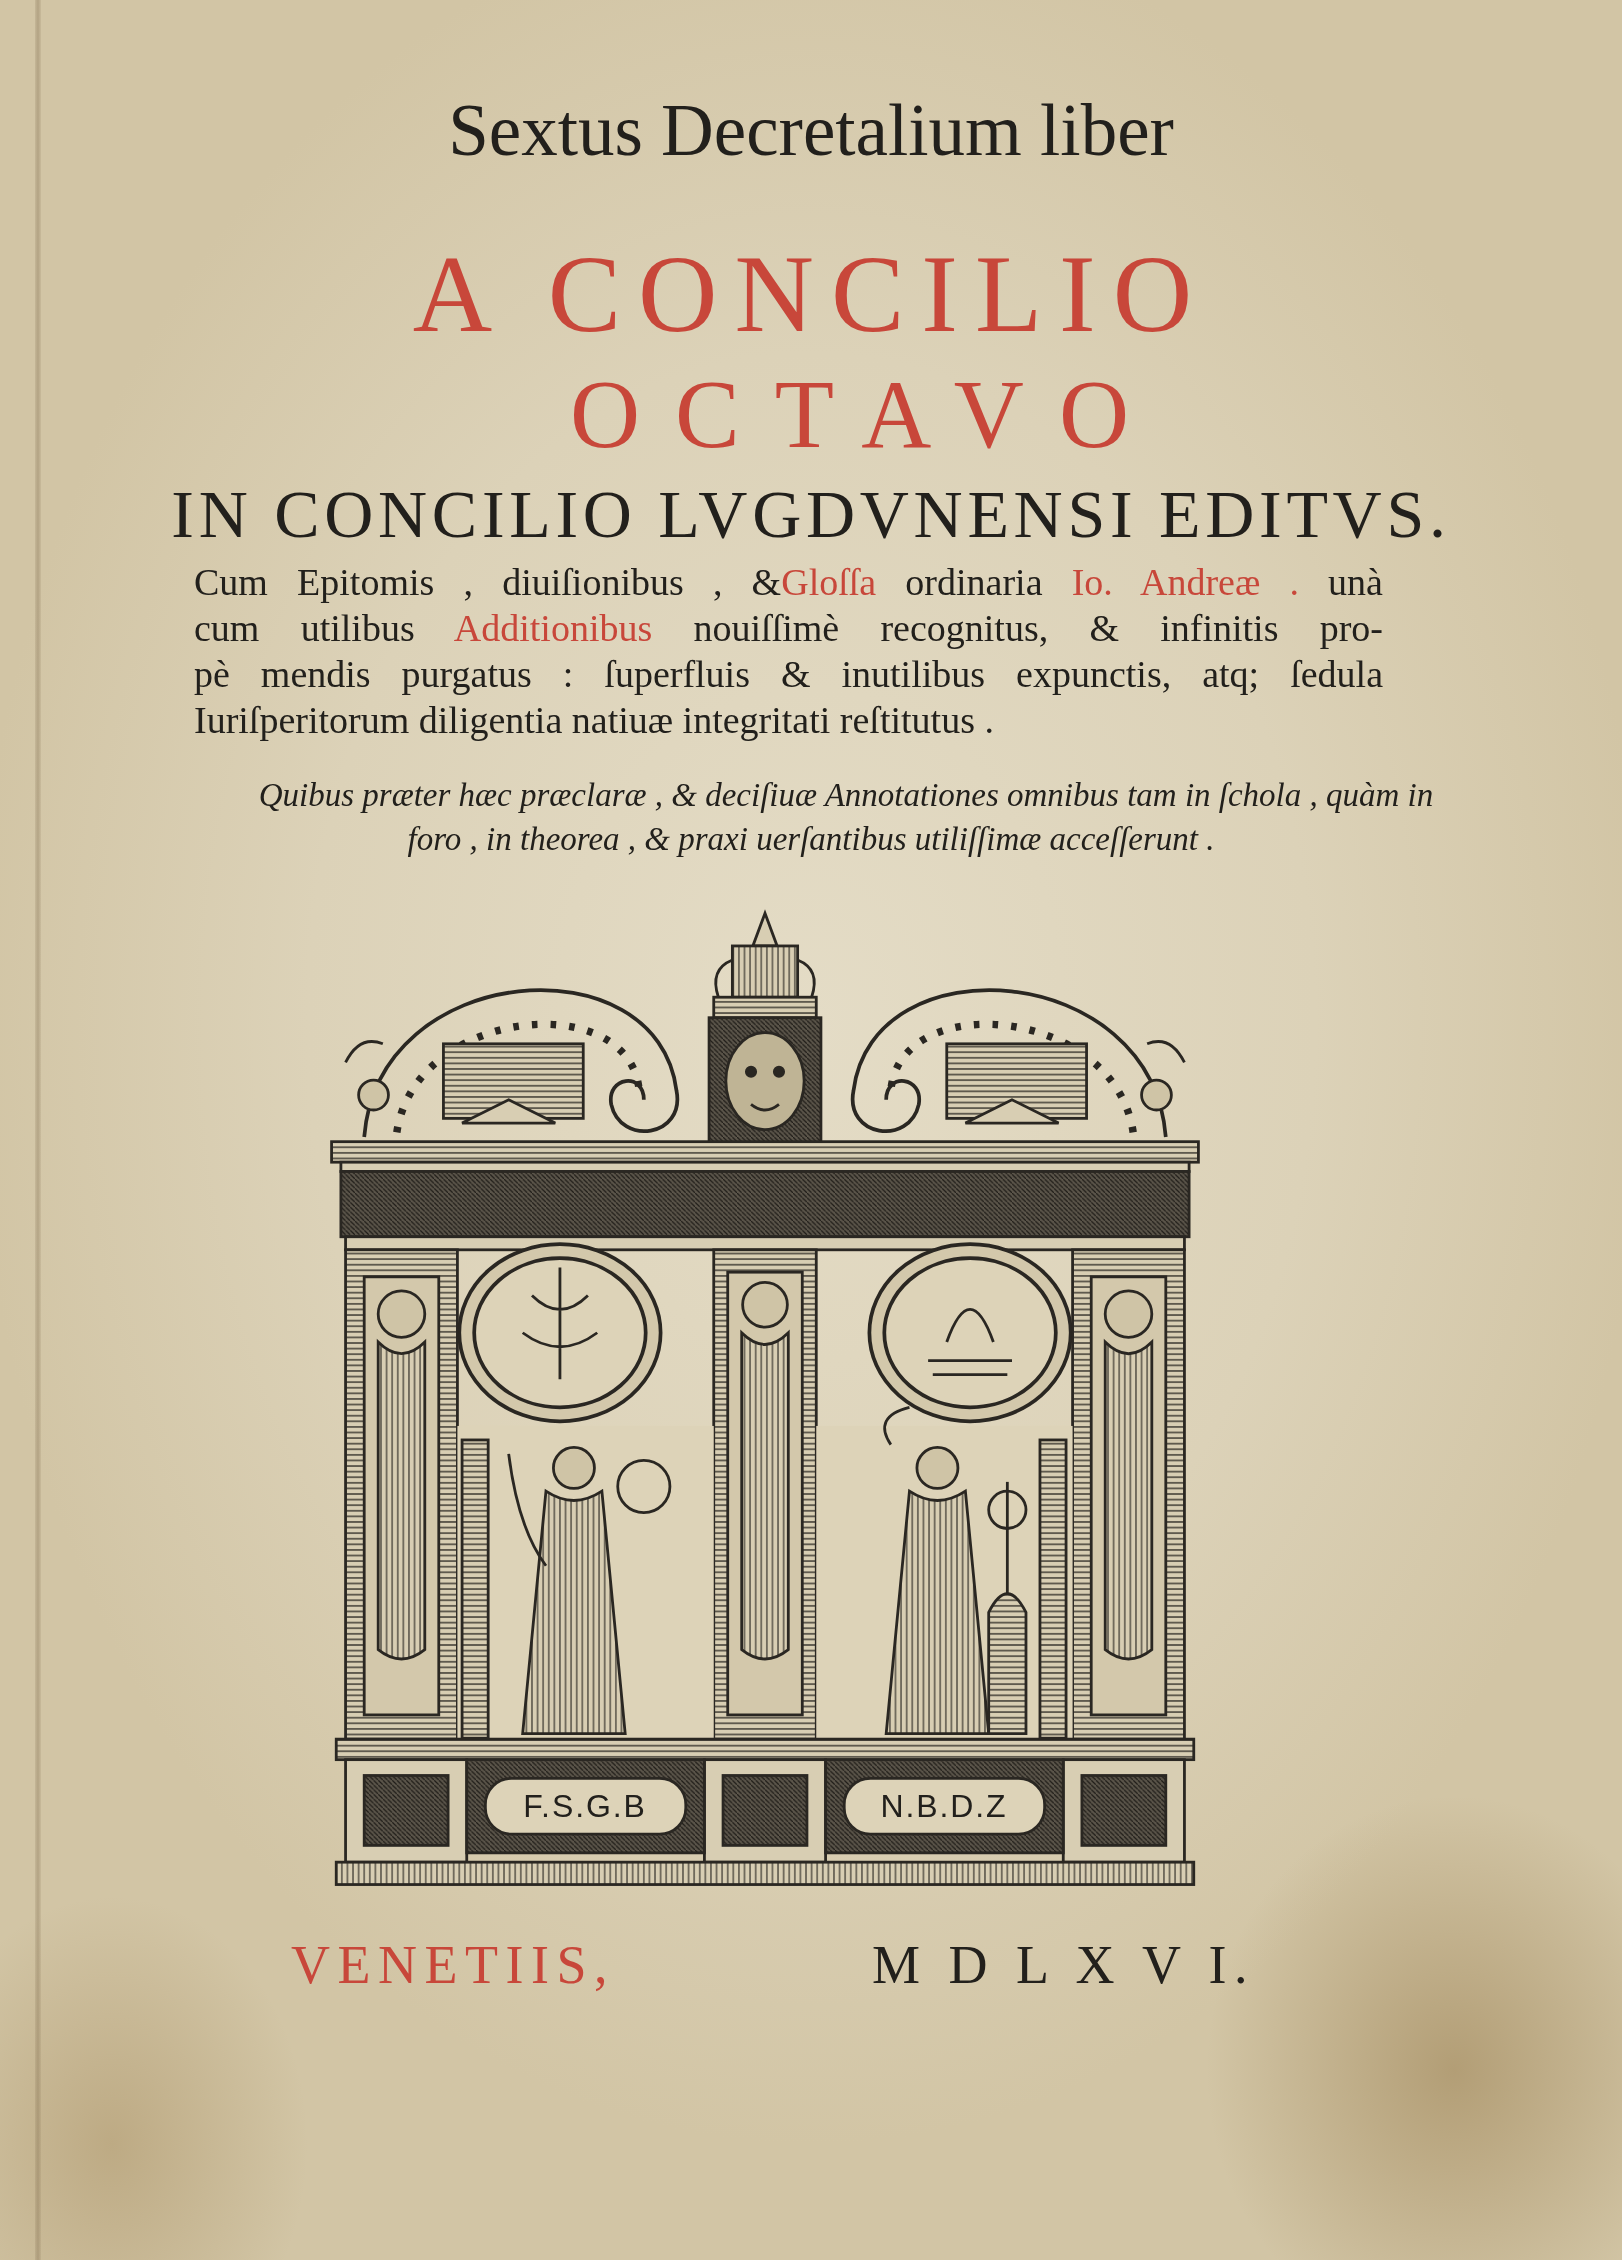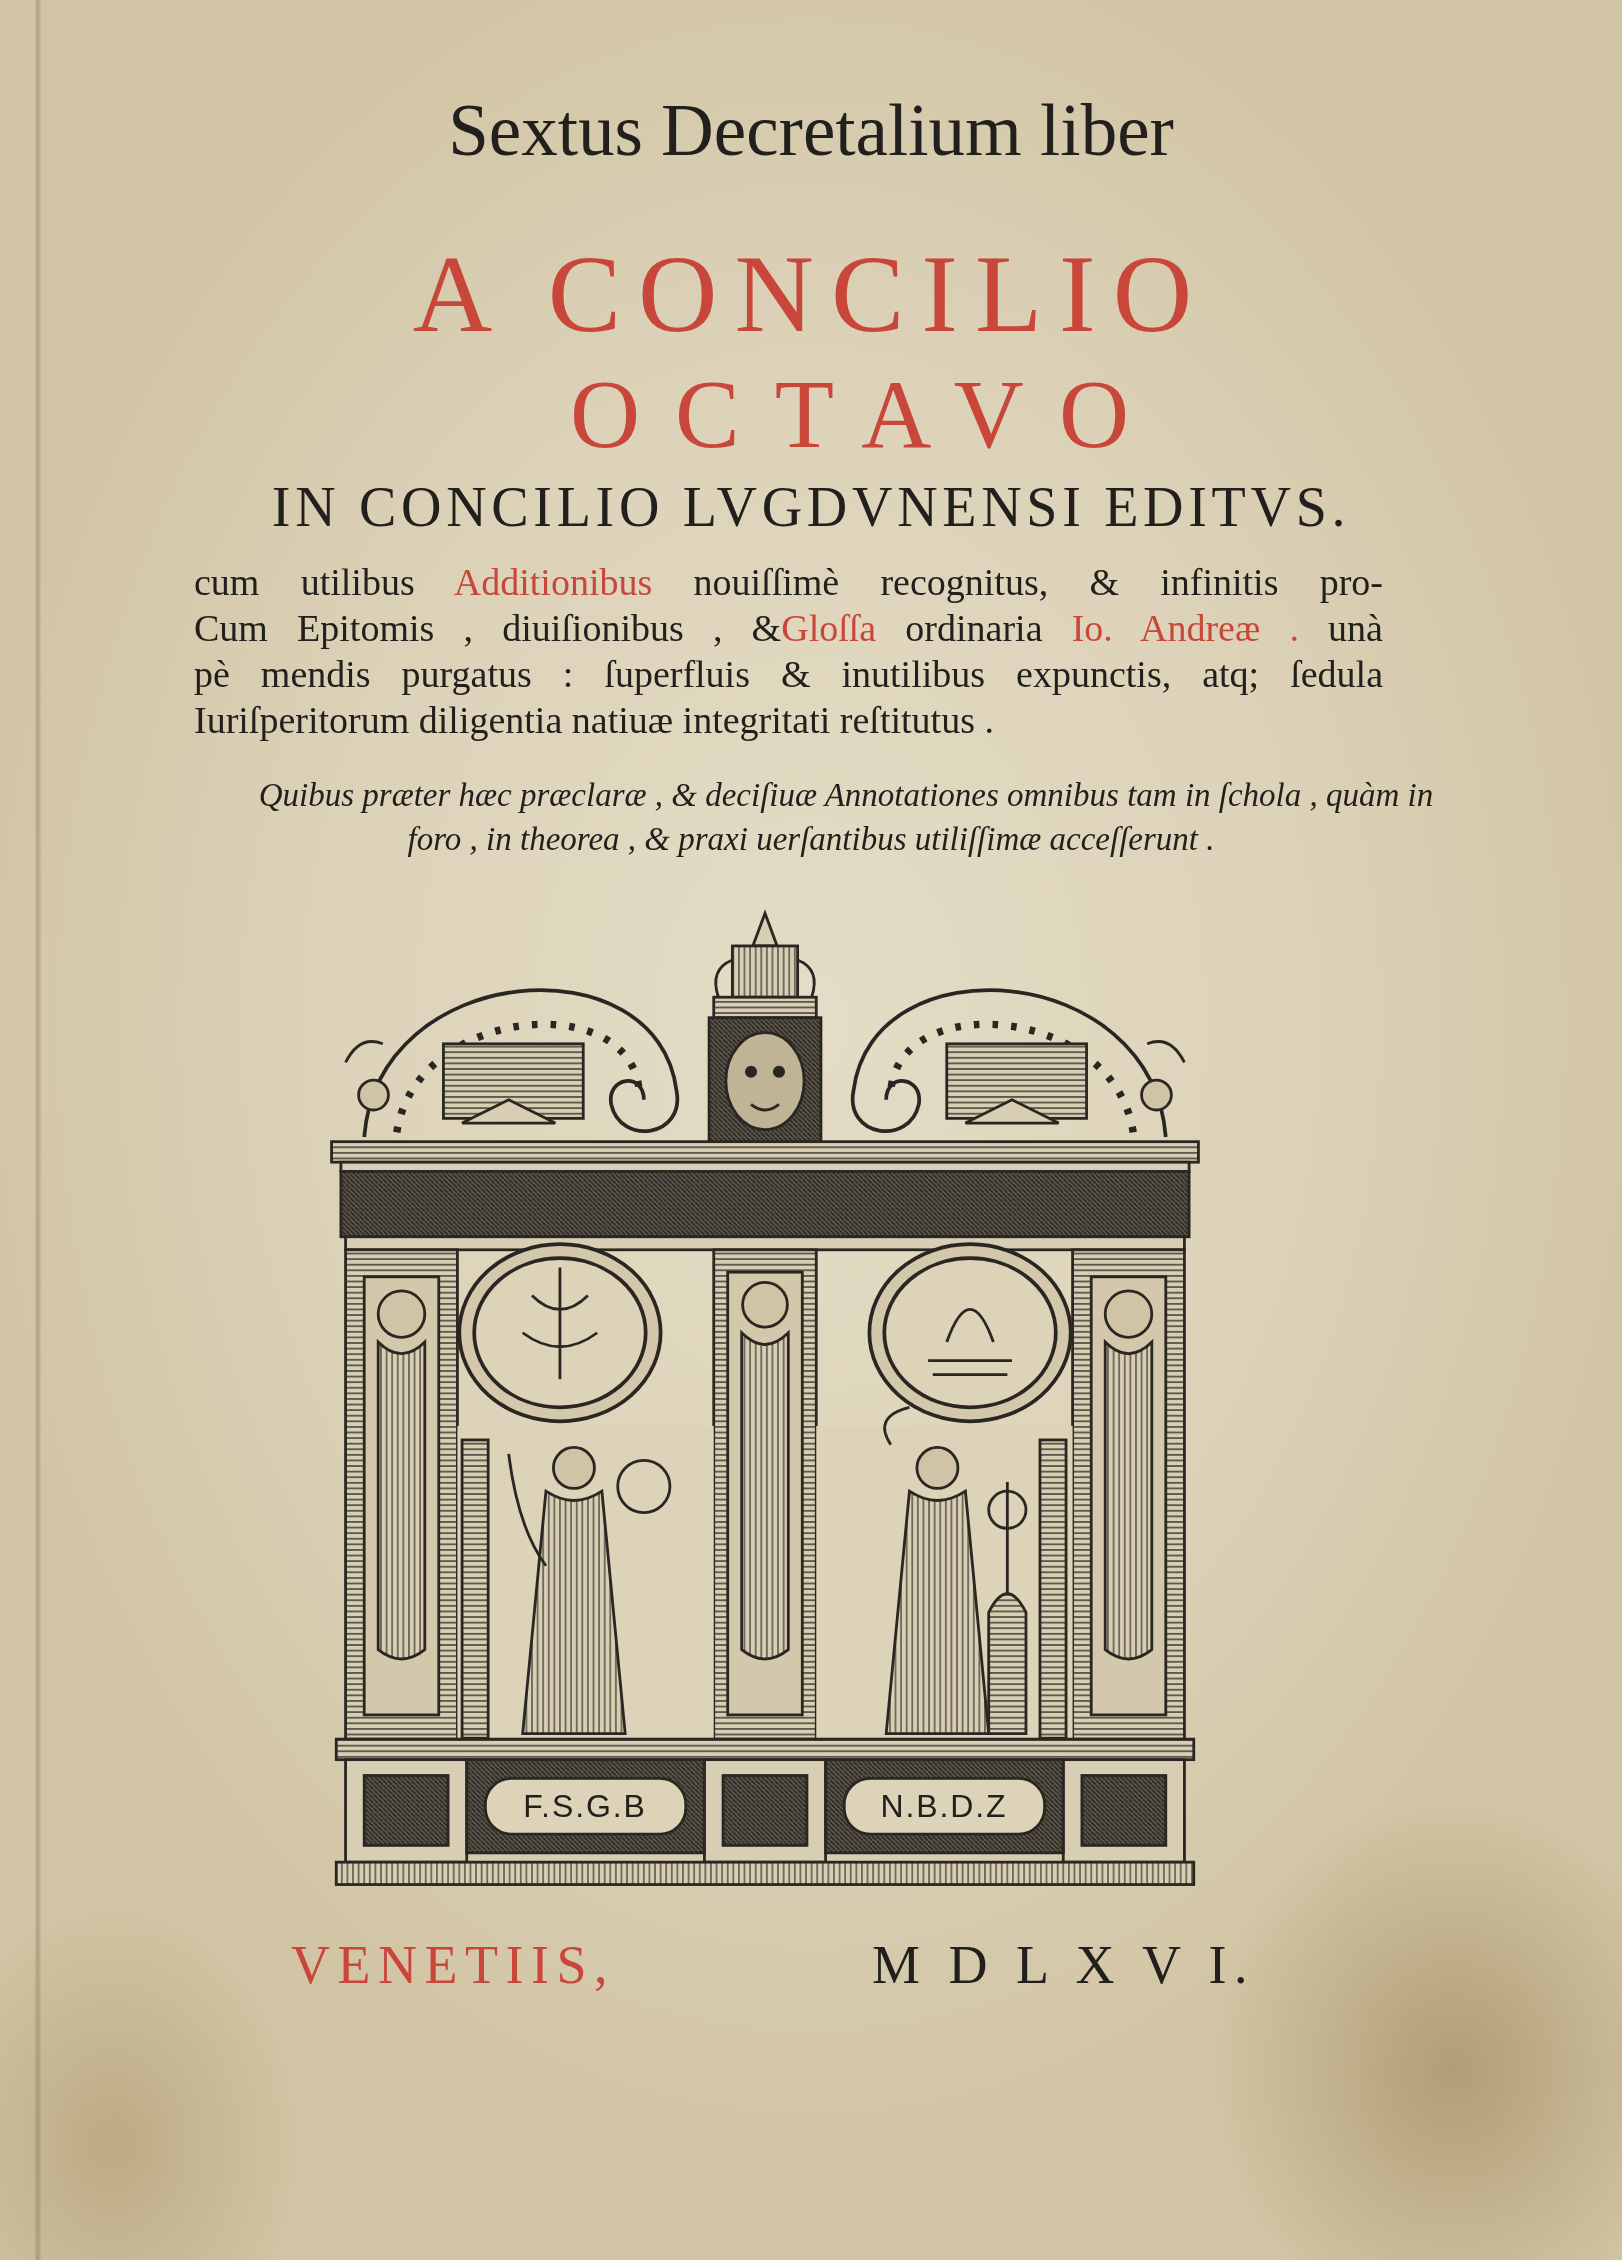--- a/index.html
+++ b/index.html
@@ -19,21 +19,21 @@
     position: absolute; left: 35px; top: 0; width: 5.6px; height: 2261px;
     background: linear-gradient(90deg, rgba(120,100,70,0.15), rgba(120,100,70,0.35), rgba(120,100,70,0.1));
   }
   .line { position: absolute; left: 0; width: 1622px; text-align: center; white-space: nowrap; }
   .black { color: #22201c; }
   .red { color: #c8473a; }
 
   .t1 { top: 89px; font-size: 73px; letter-spacing: 0px; }
   .t2 { top: 231px; font-size: 110px; letter-spacing: 17px; font-weight: normal; }
   .t3 { top: 359px; font-size: 97px; letter-spacing: 35px; padding-left: 56px; }
-  .t4 { top: 475px; font-size: 56px; letter-spacing: 4.7px; }
+  .t4 { top: 475px; font-size: 68px; letter-spacing: 4.7px; }
 
   .para { position: absolute; left: 194px; width: 1189px; font-size: 38px; line-height: 46px; color: #22201c; }
   .para .l { display: block; text-align: justify; text-align-last: justify; height: 46px; white-space: nowrap; }
   .para .l.last { text-align-last: left; }
   .para .r { color: #c8473a; }
 
   .ital { position: absolute; left: 0; width: 1622px; text-align: center; font-style: italic; font-size: 33px; line-height: 42px; color: #22201c; }
 
   .woodcut { position: absolute; left: 322px; top: 904px; width: 886px; height: 988px; }
   .cart-label {
@@ -51,24 +51,24 @@
 <div class="page">
   <div class="fold"></div>
 
   <div class="line black t1">Sextus Decretalium liber</div>
   <div class="line red t2">A CONCILIO</div>
   <div class="line red t3">OCTAVO</div>
   <div class="line black t4">IN CONCILIO LVGDVNENSI EDITVS.</div>
 
   <div class="para" style="top: 559px;">
     <span class="l">
+      <span>Cum Epitomis , diuiſionibus , &amp;</span><span class="r">Gloſſa</span><span> ordinaria </span><span class="r">Io. Andreæ .</span><span> unà</span>
+    </span>
+    <span class="l">
       <span>cum utilibus </span><span class="r">Additionibus</span><span> nouiſſimè recognitus, &amp; infinitis pro-</span>
-    </span>
-    <span class="l">
-      <span>Cum Epitomis , diuiſionibus , &amp;</span><span class="r">Gloſſa</span><span> ordinaria </span><span class="r">Io. Andreæ .</span><span> unà</span>
     </span>
     <span class="l">
       <span>pè mendis purgatus : ſuperfluis &amp; inutilibus expunctis, atq; ſedula</span>
     </span>
     <span class="l last">
       <span>Iuriſperitorum diligentia natiuæ integritati reſtitutus .</span>
     </span>
   </div>
 
   <div class="ital" style="top: 774px; margin-left: 35px;">Quibus præter hæc præclaræ , &amp; deciſiuæ Annotationes omnibus tam in ſchola , quàm in</div>

